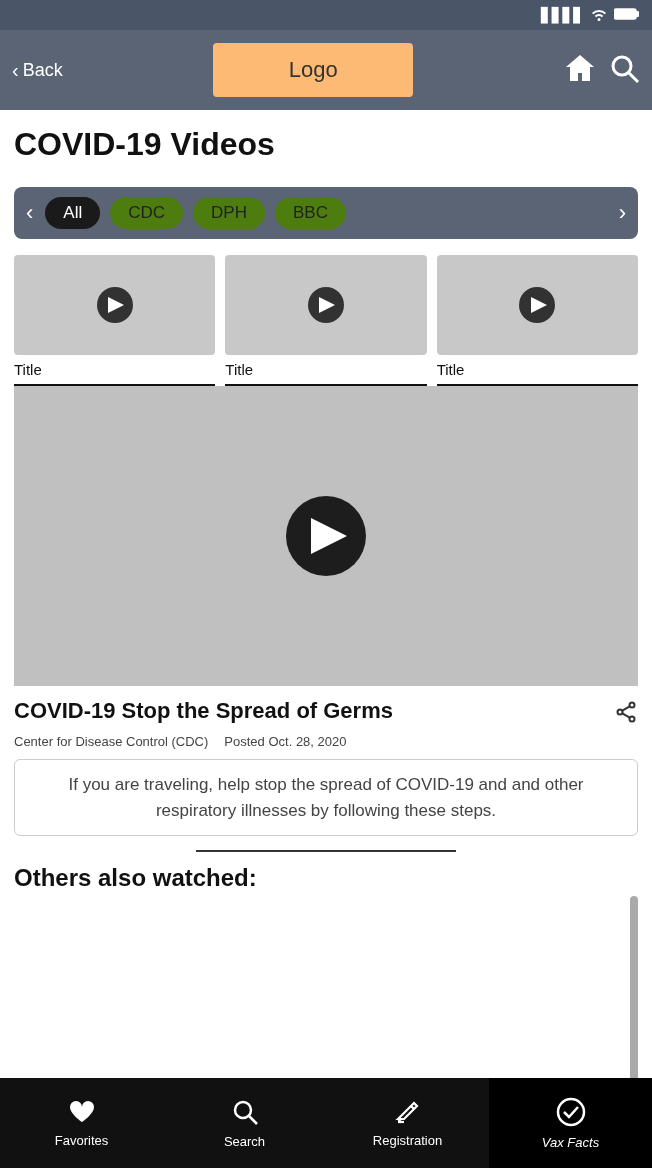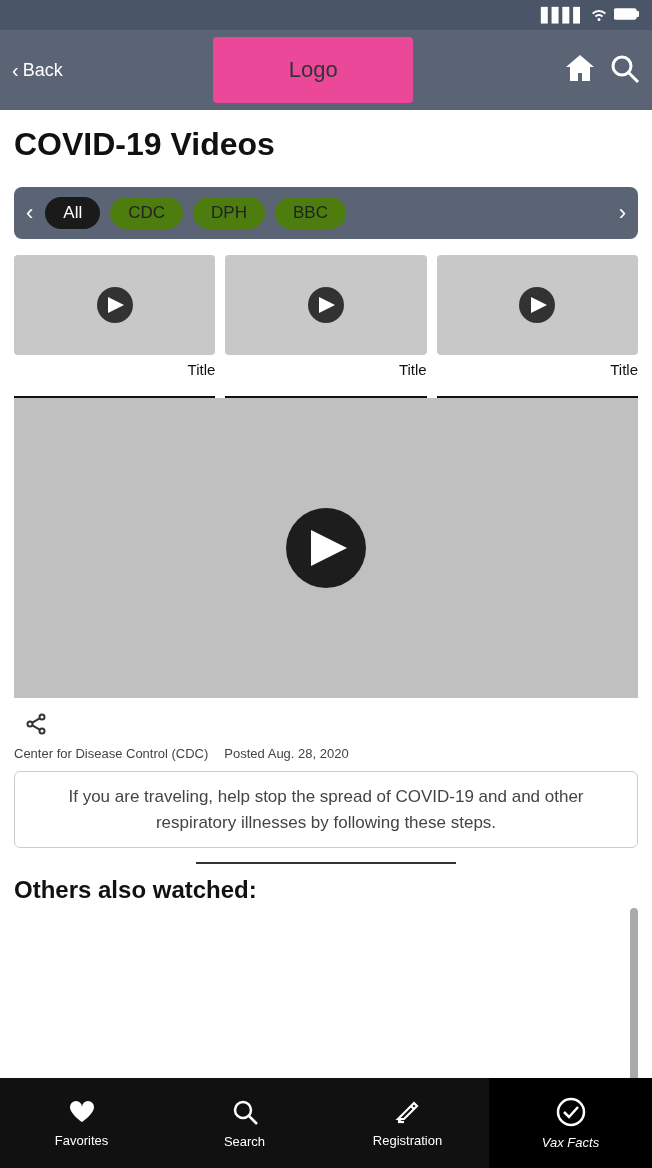--- a/index.html
+++ b/index.html
@@ -49,24 +49,24 @@
       gap: 4px;
       cursor: pointer;
       background: none;
       border: none;
     }
     .back-chevron {
       font-size: 20px;
       color: #fff;
     }
     .logo-box {
-      background: #ec4899;
+      background: #fdba74;
       border-radius: 4px;
       width: 200px;
-      height: 66px;
+      height: 54px;
       display: flex;
       align-items: center;
       justify-content: center;
       font-size: 22px;
       font-weight: 400;
       color: #333;
     }
     .header-icons {
       display: flex;
       align-items: center;
@@ -164,24 +164,24 @@
     }
     .play-triangle-small {
       width: 0;
       height: 0;
       border-style: solid;
       border-width: 8px 0 8px 16px;
       border-color: transparent transparent transparent #fff;
       margin-left: 3px;
     }
     .thumb-title {
-      text-align: right;
+      text-align: left;
       font-size: 15px;
       color: #111;
-      padding-bottom: 18px;
+      padding-bottom: 6px;
       border-bottom: 2px solid #111;
     }
 
     
     .main-video {
       background: #c0c0c0;
       height: 300px;
       display: flex;
       align-items: center;
       justify-content: center;
@@ -406,33 +406,34 @@
   <div class="main-video" style="position:relative;">
     <div class="play-btn-large">
       <div class="play-triangle-large"></div>
     </div>
 
     <div class="scrollbar"></div>
   </div>
 
   <div class="video-info">
     <div class="video-title-row">
+      <h2 class="video-title">COVID-19 Stop the Spread of Germs</h2>
       <button class="share-btn">
         <svg width="24" height="24" viewBox="0 0 24 24" fill="none" stroke="#333" stroke-width="2">
           <circle cx="18" cy="5" r="2.5"></circle>
           <circle cx="6" cy="12" r="2.5"></circle>
           <circle cx="18" cy="19" r="2.5"></circle>
           <line x1="8.4" y1="10.7" x2="15.6" y2="6.3"></line>
           <line x1="8.4" y1="13.3" x2="15.6" y2="17.7"></line>
         </svg>
       </button>
     </div>
     <div class="video-meta">
       <span>Center for Disease Control (CDC)</span>
-      <span>Posted Aug. 28, 2020</span>
+      <span>Posted Oct. 28, 2020</span>
     </div>
     <div class="video-desc-box">If you are traveling, help stop the spread of COVID-19 and and other respiratory illnesses by following these steps.</div>
     <hr class="divider">
     <h3 class="others-title">Others also watched:</h3>
   </div>
 
 </div>
 
 <div class="bottom-nav">
   <button class="nav-item">

